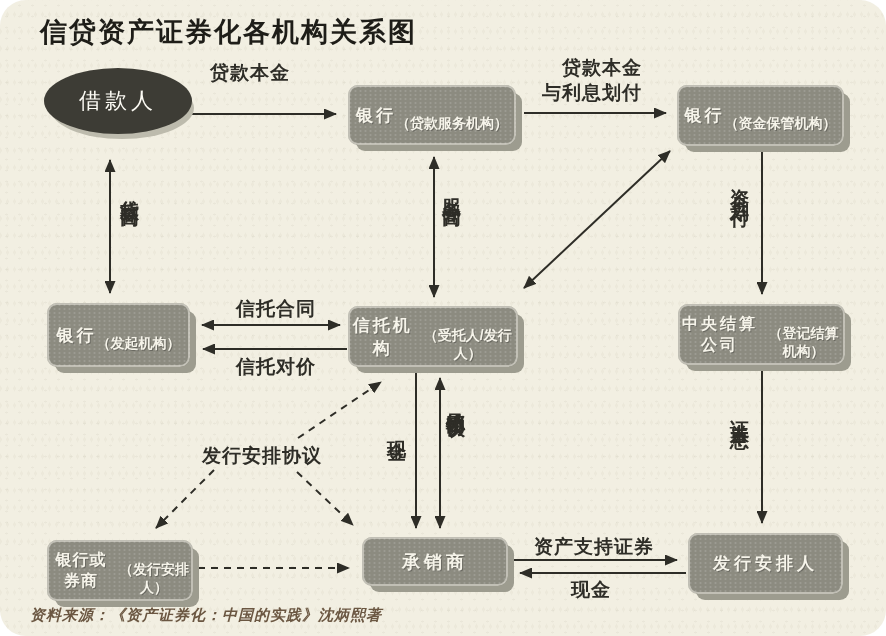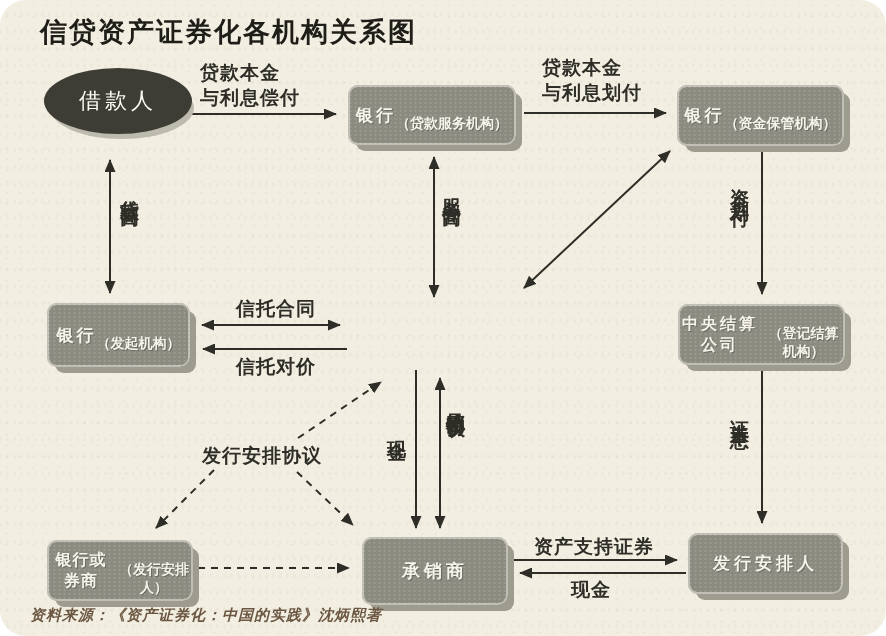--- a/index.html
+++ b/index.html
@@ -42,21 +42,21 @@
   .node .single{font-size:18px; letter-spacing:4px;}
   .ellipse{
     position:absolute; left:44px; top:68px; width:148px; height:66px;
     background:var(--ellipse-fill); border-radius:50%;
     display:flex; align-items:center; justify-content:center;
     color:#fdfcf5; font-weight:normal; font-size:22px; letter-spacing:4px;
     box-shadow:4px 7px 0 -2px #bdbbad;
   }
   .elabel{
     position:absolute; transform:translateX(-50%); font-weight:bold; font-size:19px;
-    letter-spacing:1px; white-space:nowrap; text-align:left; line-height:25px;
+    letter-spacing:1px; white-space:nowrap; text-align:right; line-height:25px;
   }
   .vlabel{
     position:absolute; transform:translateX(-50%);
     writing-mode:vertical-rl; text-orientation:upright;
     font-weight:bold; font-size:19px; letter-spacing:3px; line-height:1;
   }
   .source{
     position:absolute; left:30px; top:606px; font-family:Liberation Sans, sans-serif;
     font-style:italic; font-weight:bold; font-size:15px; letter-spacing:1px;
     color:var(--source-color); white-space:nowrap;
@@ -106,42 +106,45 @@
   <div class="node" style="left:677px;top:85px;width:167px;height:61px">
     <div class="l1">银行</div>
     <div class="l2">（资金保管机构）</div>
   </div>
 
   <div class="node" style="left:47px;top:303px;width:143px;height:64px">
     <div class="l1">银行</div>
     <div class="l2">（发起机构）</div>
   </div>
 
+  <div class="node" style="left:348px;top:306px;width:170px;height:61px">
+    <div class="l1">信托机构</div>
+    <div class="l2">（受托人/发行人）</div>
+  </div>
 
   <div class="node" style="left:678px;top:304px;width:167px;height:61px">
     <div class="l1" style="font-size:16px">中央结算公司</div>
     <div class="l2">（登记结算机构）</div>
   </div>
 
   <div class="node" style="left:47px;top:540px;width:146px;height:61px">
     <div class="l1" style="font-size:16px;letter-spacing:1px">银行或券商</div>
     <div class="l2">（发行安排人）</div>
   </div>
 
-  <div class="node" style="left:362px;top:537px;width:146px;height:68px">
+  <div class="node" style="left:362px;top:537px;width:146px;height:49px">
     <div class="single">承销商</div>
   </div>
 
   <div class="node" style="left:688px;top:533px;width:155px;height:61px">
     <div class="single" style="font-size:17px">发行安排人</div>
   </div>
 
   <div class="elabel" style="left:250px;top:60px">
     <div>贷款本金</div>
-    <div>与利息偿付</div>
   </div>
 
   <div class="elabel" style="left:592px;top:55px">
     <div>贷款本金</div>
     <div>与利息划付</div>
   </div>
 
   <div class="vlabel" style="left:130px;top:184px">贷款合同</div>
   <div class="vlabel" style="left:452px;top:184px">服务合同</div>
   <div class="vlabel" style="left:740px;top:173px;letter-spacing:7px">资金划付</div>

